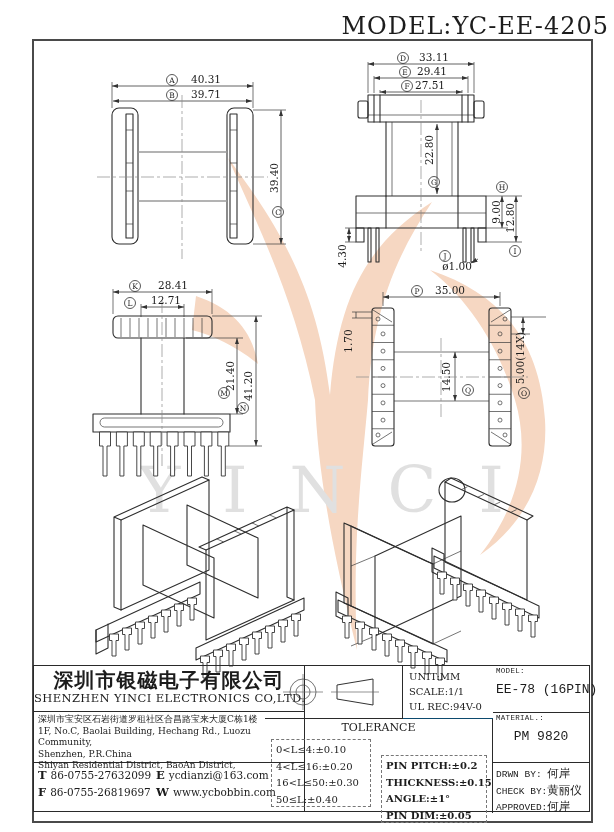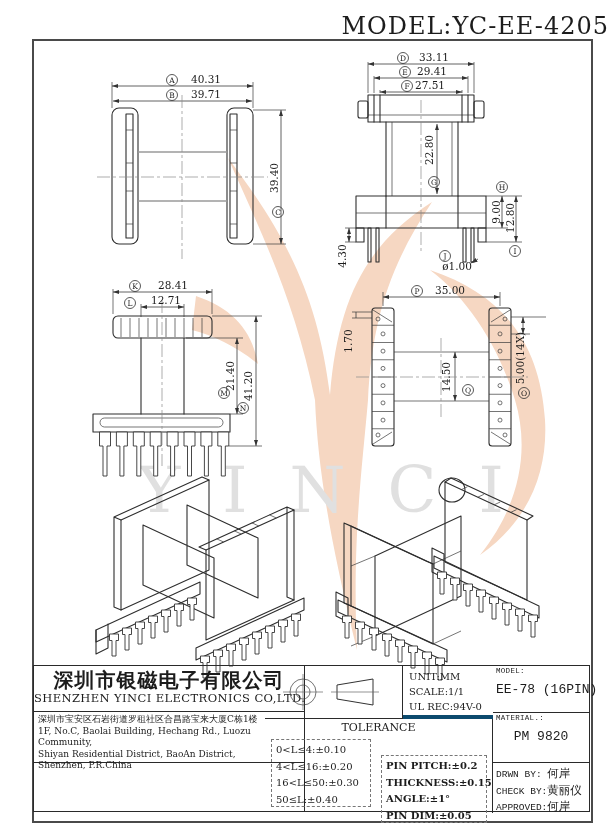--- a/index.html
+++ b/index.html
@@ -28,21 +28,21 @@
   .company{left:0;top:0;width:271px;height:100%;border-right:1.2px solid #2a2a2a;}
   .co-name{height:46px;border-bottom:1px solid #2a2a2a;text-align:center;padding-top:3px;}
   .co-cn{font-size:20px;font-weight:bold;letter-spacing:1px;line-height:23px;white-space:nowrap;}
   .co-en{font-size:11.5px;letter-spacing:.4px;line-height:13px;white-space:nowrap;}
   .co-addr{height:51px;border-bottom:1px solid #2a2a2a;padding:2px 4px;font-size:9px;line-height:11.5px;}
   .co-contact{padding:4px 4px;font-size:10.5px;line-height:17px;}
   .co-contact .row{display:flex;white-space:nowrap;}
   .co-contact b{font-size:11.5px;margin-right:4px;}
   .co-contact .p1{width:118px;}
   .midtop{left:231px;top:0;width:138px;height:53px;border-right:1px solid #2a2a2a;border-bottom:1px solid #2a2a2a;}
-  .unitcell{left:369px;top:0;width:90px;height:53px;border-bottom:4px solid #0c4a6e;
+  .unitcell{left:369px;top:0;width:90px;height:53px;border-bottom:1px solid #0c4a6e;
       font-size:10px;line-height:15px;padding:3px 0 0 6px;white-space:nowrap;}
   .tolarea{left:231px;top:53px;width:228px;height:94px;border-right:1.2px solid #2a2a2a;}
   .tol-title{text-align:center;font-size:11px;padding-top:2px;}
   .tolbox{position:absolute;border:1px dashed #777;font-size:10px;line-height:16.5px;padding:2px 4px;white-space:nowrap;}
   .tolL{left:6px;top:20px;width:100px;height:68px;}
   .tolR{left:116px;top:36px;width:106px;height:68px;font-weight:bold;}
   .rightcol{left:459px;top:0;width:96px;height:100%;font-family:Liberation Mono, monospace;}
   .modelcell{height:47px;border-bottom:1px solid #2a2a2a;padding:1px 3px;}
   .matcell{height:50px;border-bottom:1px solid #2a2a2a;padding:1px 3px;}
   .minilabel{font-size:7.5px;letter-spacing:.3px;}
@@ -299,22 +299,32 @@
 
 <div class="tb">
   <div class="cell company">
     <div class="co-name">
       <div class="co-cn">深圳市银磁电子有限公司</div>
       <div class="co-en">SHENZHEN YINCI ELECTRONICS CO,LTD.</div>
     </div>
     <div class="co-addr">
       <div>深圳市宝安区石岩街道罗租社区合昌路宝来大厦C栋1楼</div>
       <div>1F, No.C, Baolai Building, Hechang Rd., Luozu Community,</div>
+      <div>Shenzhen, P.R.China</div>
       <div>Shiyan Residential District, BaoAn District,</div>
-      <div>Shenzhen, P.R.China</div>
+    </div>
+    <div class="co-contact">
+      <div class="row">
+        <span class="p1"><b>T</b><span>86-0755-27632099</span></span>
+        <span><b>E</b><span>ycdianzi@163.com</span></span>
+      </div>
+      <div class="row">
+        <span class="p1"><b>F</b><span>86-0755-26819697</span></span>
+        <span><b>W</b><span>www.ycbobbin.com</span></span>
+      </div>
     </div>
   </div>
 
   <div class="cell midtop">
     <svg width="136" height="51" viewBox="0 0 136 51">
       <circle cx="38" cy="26" r="13" class="thin" fill="none" stroke="#333"></circle>
       <circle cx="38" cy="26" r="7" class="thin" fill="none" stroke="#333"></circle>
       <path d="M38,8 V44 M18,26 H58" stroke="#666" stroke-width=".7" fill="none"></path>
       <path d="M72,19 L108,13 L108,39 L72,33 Z" stroke="#333" stroke-width="1" fill="none"></path>
       <path d="M66,26 H114" stroke="#666" stroke-width=".7" fill="none"></path>

